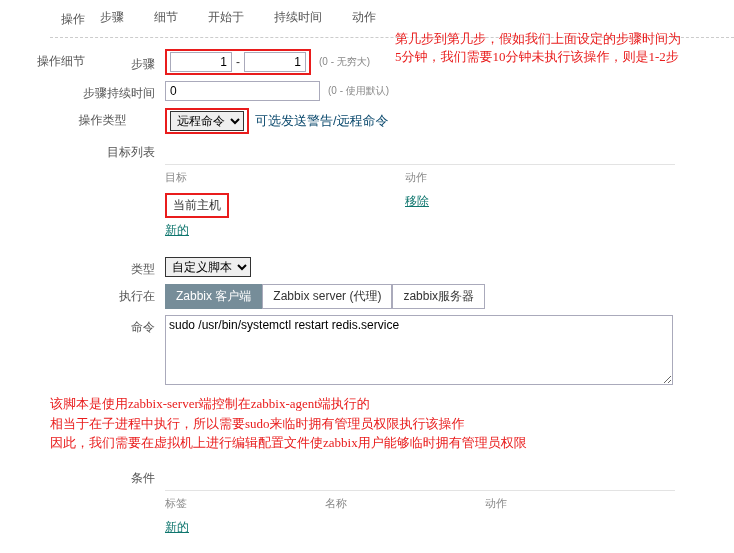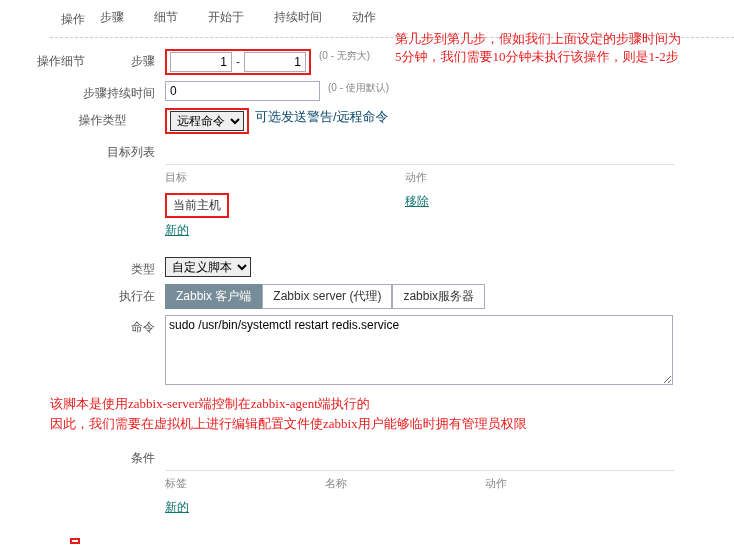--- a/index.html
+++ b/index.html
@@ -1,21 +1,21 @@
 <!DOCTYPE html>
 <html><head>
 <meta charset="utf-8">
 <style>
   * { box-sizing: border-box; margin: 0; padding: 0; }
   body { font-family: Arial, "Microsoft YaHei", sans-serif; font-size: 12px; color: #333; background: #fff; width: 734px; }
   .container { padding: 4px 0 10px 0; }
   .row { display: flex; align-items: flex-start; padding: 3px 0; min-height: 24px; }
   .lbl { width: 95px; text-align: right; padding-right: 10px; color: #555; padding-top: 4px; font-size: 12px; flex-shrink: 0; }
   .lbl2 { width: 70px; text-align: right; padding-right: 10px; color: #555; padding-top: 4px; font-size: 12px; flex-shrink: 0; }
-  .content { flex: 1; display: flex; flex-wrap: wrap; }
+  .content { flex: 1; display: flex; align-items: center; flex-wrap: wrap; }
   .tabs { display: flex; gap: 30px; padding-left: 5px; }
   .tab { color: #555; padding: 2px 0; font-size: 12px; }
   .details { border-top: 1px dashed #ccc; margin: 6px 0 6px 50px; padding-top: 8px; position: relative; }
   .details-inner { position: relative; }
   input[type=text] { border: 1px solid #aab; padding: 2px 4px; font-size: 12px; height: 20px; }
   .num { width: 62px; text-align: right; }
   .dur { width: 155px; }
   select { border: 1px solid #333; font-size: 12px; padding: 1px 2px; height: 20px; }
   .hint { color: #888; margin-left: 8px; font-size: 10px; }
   .redbox { border: 2px solid #e91c1c; display: inline-flex; align-items: center; padding: 1px 3px; }
@@ -126,20 +126,21 @@
 
       <div class="row" style="align-items:flex-start;">
         <div class="lbl2" style="width:115px;">命令</div>
         <div class="content">
           <textarea style="">sudo /usr/bin/systemctl restart redis.service</textarea>
         </div>
       </div>
 
       <div class="annotation-script" style="margin-left:0;">
         <div>该脚本是使用zabbix-server端控制在zabbix-agent端执行的</div>
+        <div>相当于在子进程中执行，所以需要sudo来临时拥有管理员权限执行该操作</div>
         <div>因此，我们需要在虚拟机上进行编辑配置文件使zabbix用户能够临时拥有管理员权限</div>
       </div>
 
       <div class="row" style="margin-top:10px;">
         <div class="lbl2" style="width:115px;">条件</div>
       </div>
       <div class="target-block" style="margin-left:115px; width:510px;">
         <div class="target-head">
           <div style="width:160px;">标签</div>
           <div style="width:160px;">名称</div>

